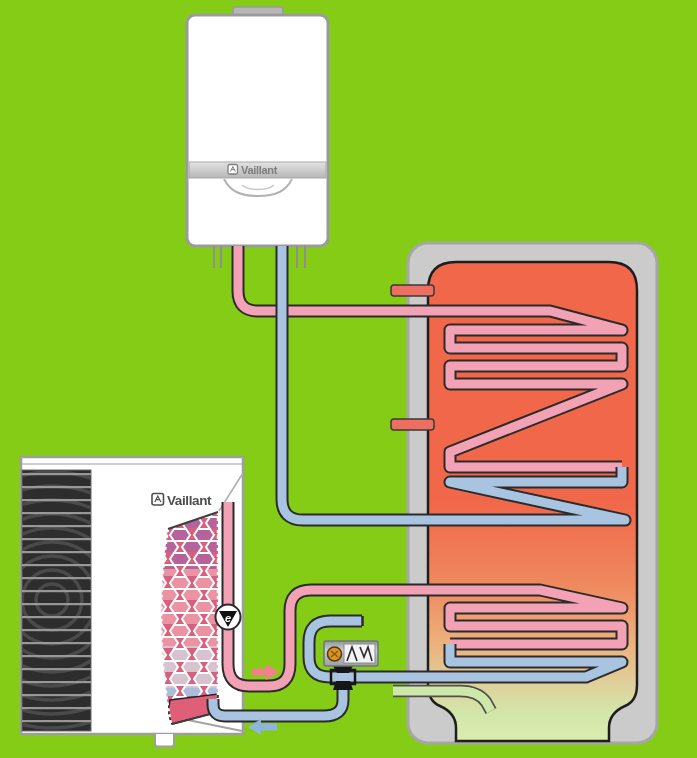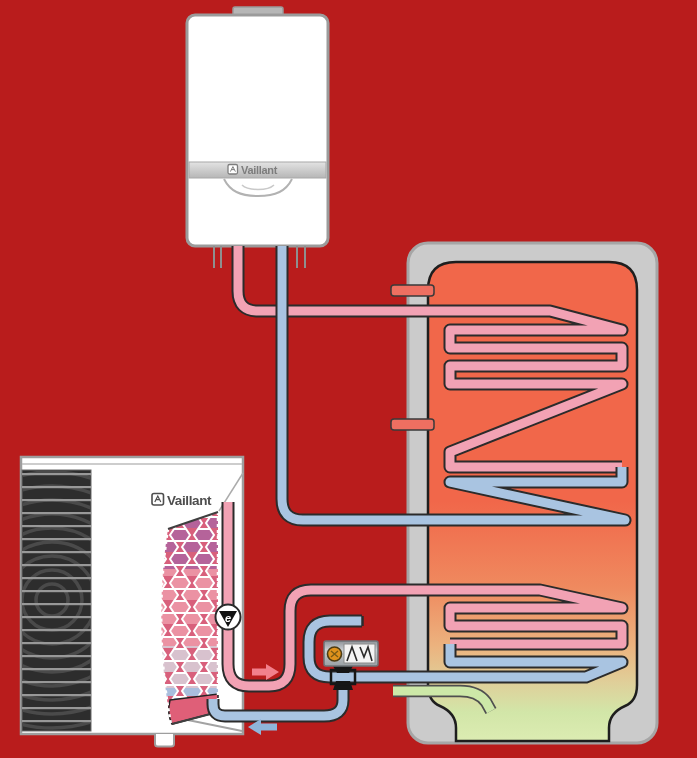--- a/index.html
+++ b/index.html
@@ -1,17 +1,17 @@
 <!DOCTYPE html>
 <html><head>
 <meta charset="utf-8">
 <style>
   html,body{margin:0;padding:0;background:#ffffff;}
   body{font-family:"Liberation Sans", sans-serif;}
-  #stage{position:relative;width:697px;height:758px;background:#b91c1c;overflow:hidden;}
+  #stage{position:relative;width:697px;height:758px;background:#84cc16;overflow:hidden;}
   svg{position:absolute;left:0;top:0;}
   svg text{font-family:"Liberation Sans", sans-serif;}
 </style>
 </head>
 <body>
 
 <div id="stage">
 <svg width="697" height="758" viewBox="0 0 697 758">
   <defs>
     <linearGradient id="tankGrad" x1="0" y1="262" x2="0" y2="741" gradientUnits="userSpaceOnUse">

